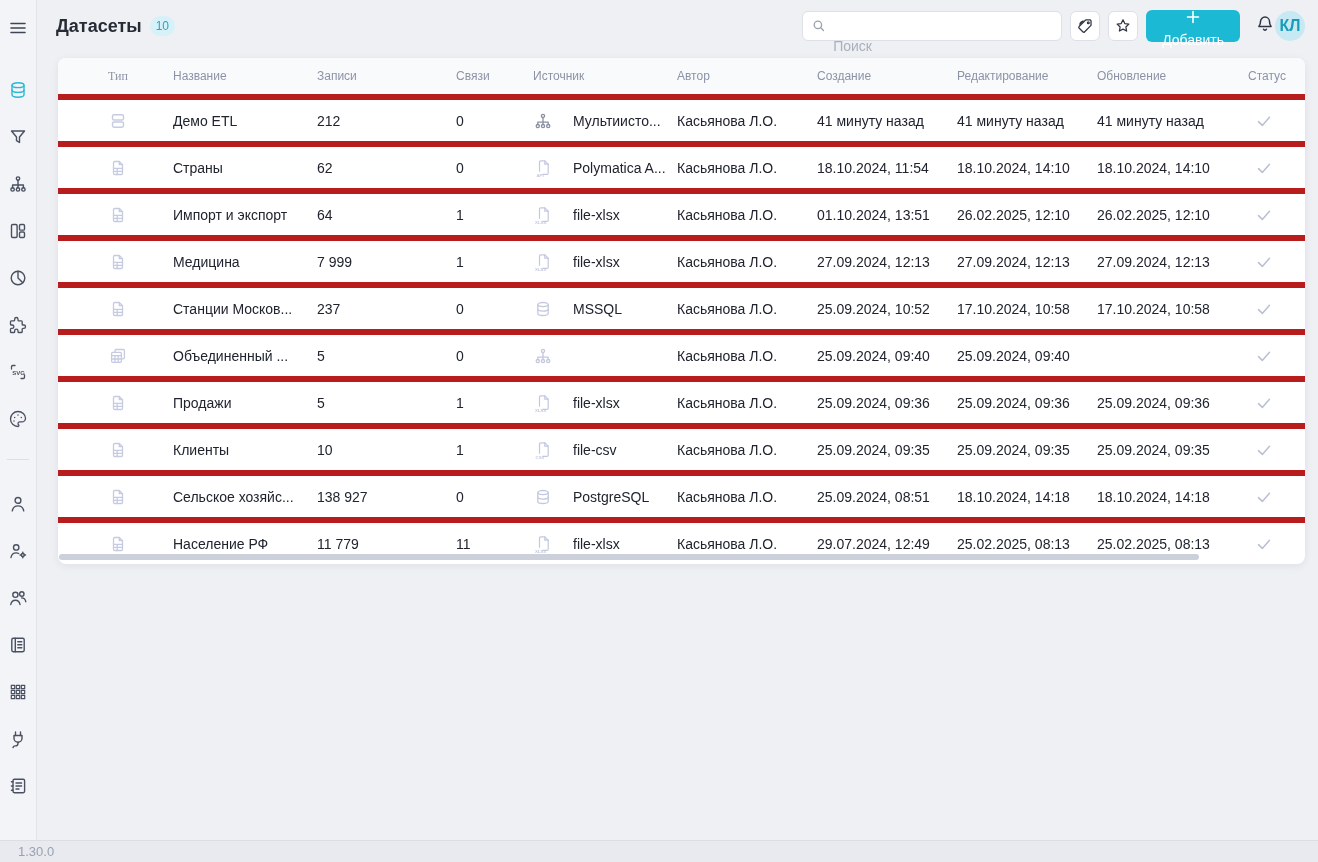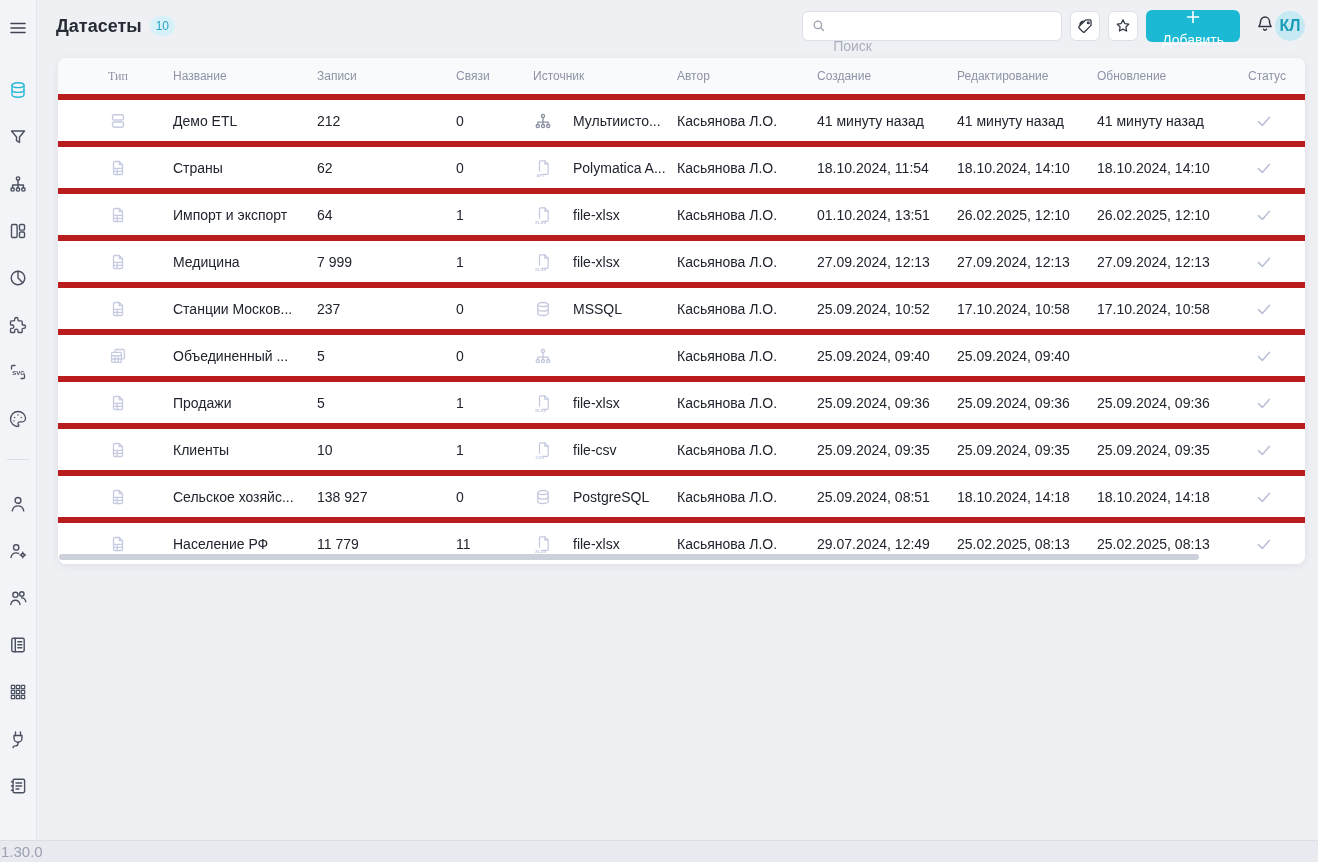--- a/index.html
+++ b/index.html
@@ -18,21 +18,21 @@
   .sb-group { display:flex; flex-direction:column; align-items:center; gap:27px; }
   .sb-group.top { margin-top:38px; }
   .sb-group.bottom { margin-top:34px; }
   .sb-item { color:#4a5060; cursor:pointer; width:20px; height:20px; }
   .sb-item.active { color:#29b9d6; }
   .sb-divider { width:22px; height:1px; background:#dddfe6; margin-top:30px; }
   
   .footer {
     position:absolute; left:0; right:0; bottom:0; height:22px;
     background:#e8eaef; border-top:1px solid #dcdee6;
-    font-size:15px; color:#9ba1b0; display:flex; align-items:center; padding-left:1px;
+    font-size:13px; color:#9ba1b0; display:flex; align-items:center; padding-left:18px;
   }
   
   .topbar {
     position:absolute; left:37px; top:0; right:0; height:52px;
     display:flex; align-items:center; padding:0 13px 0 19px;
   }
   .page-title { font-size:18px; font-weight:700; color:#262b36; }
   .count-badge {
     margin-left:8px; background:#d7f1f8; color:#2aa5c3; font-size:12px;
     min-width:21px; height:20px; border-radius:10px;

